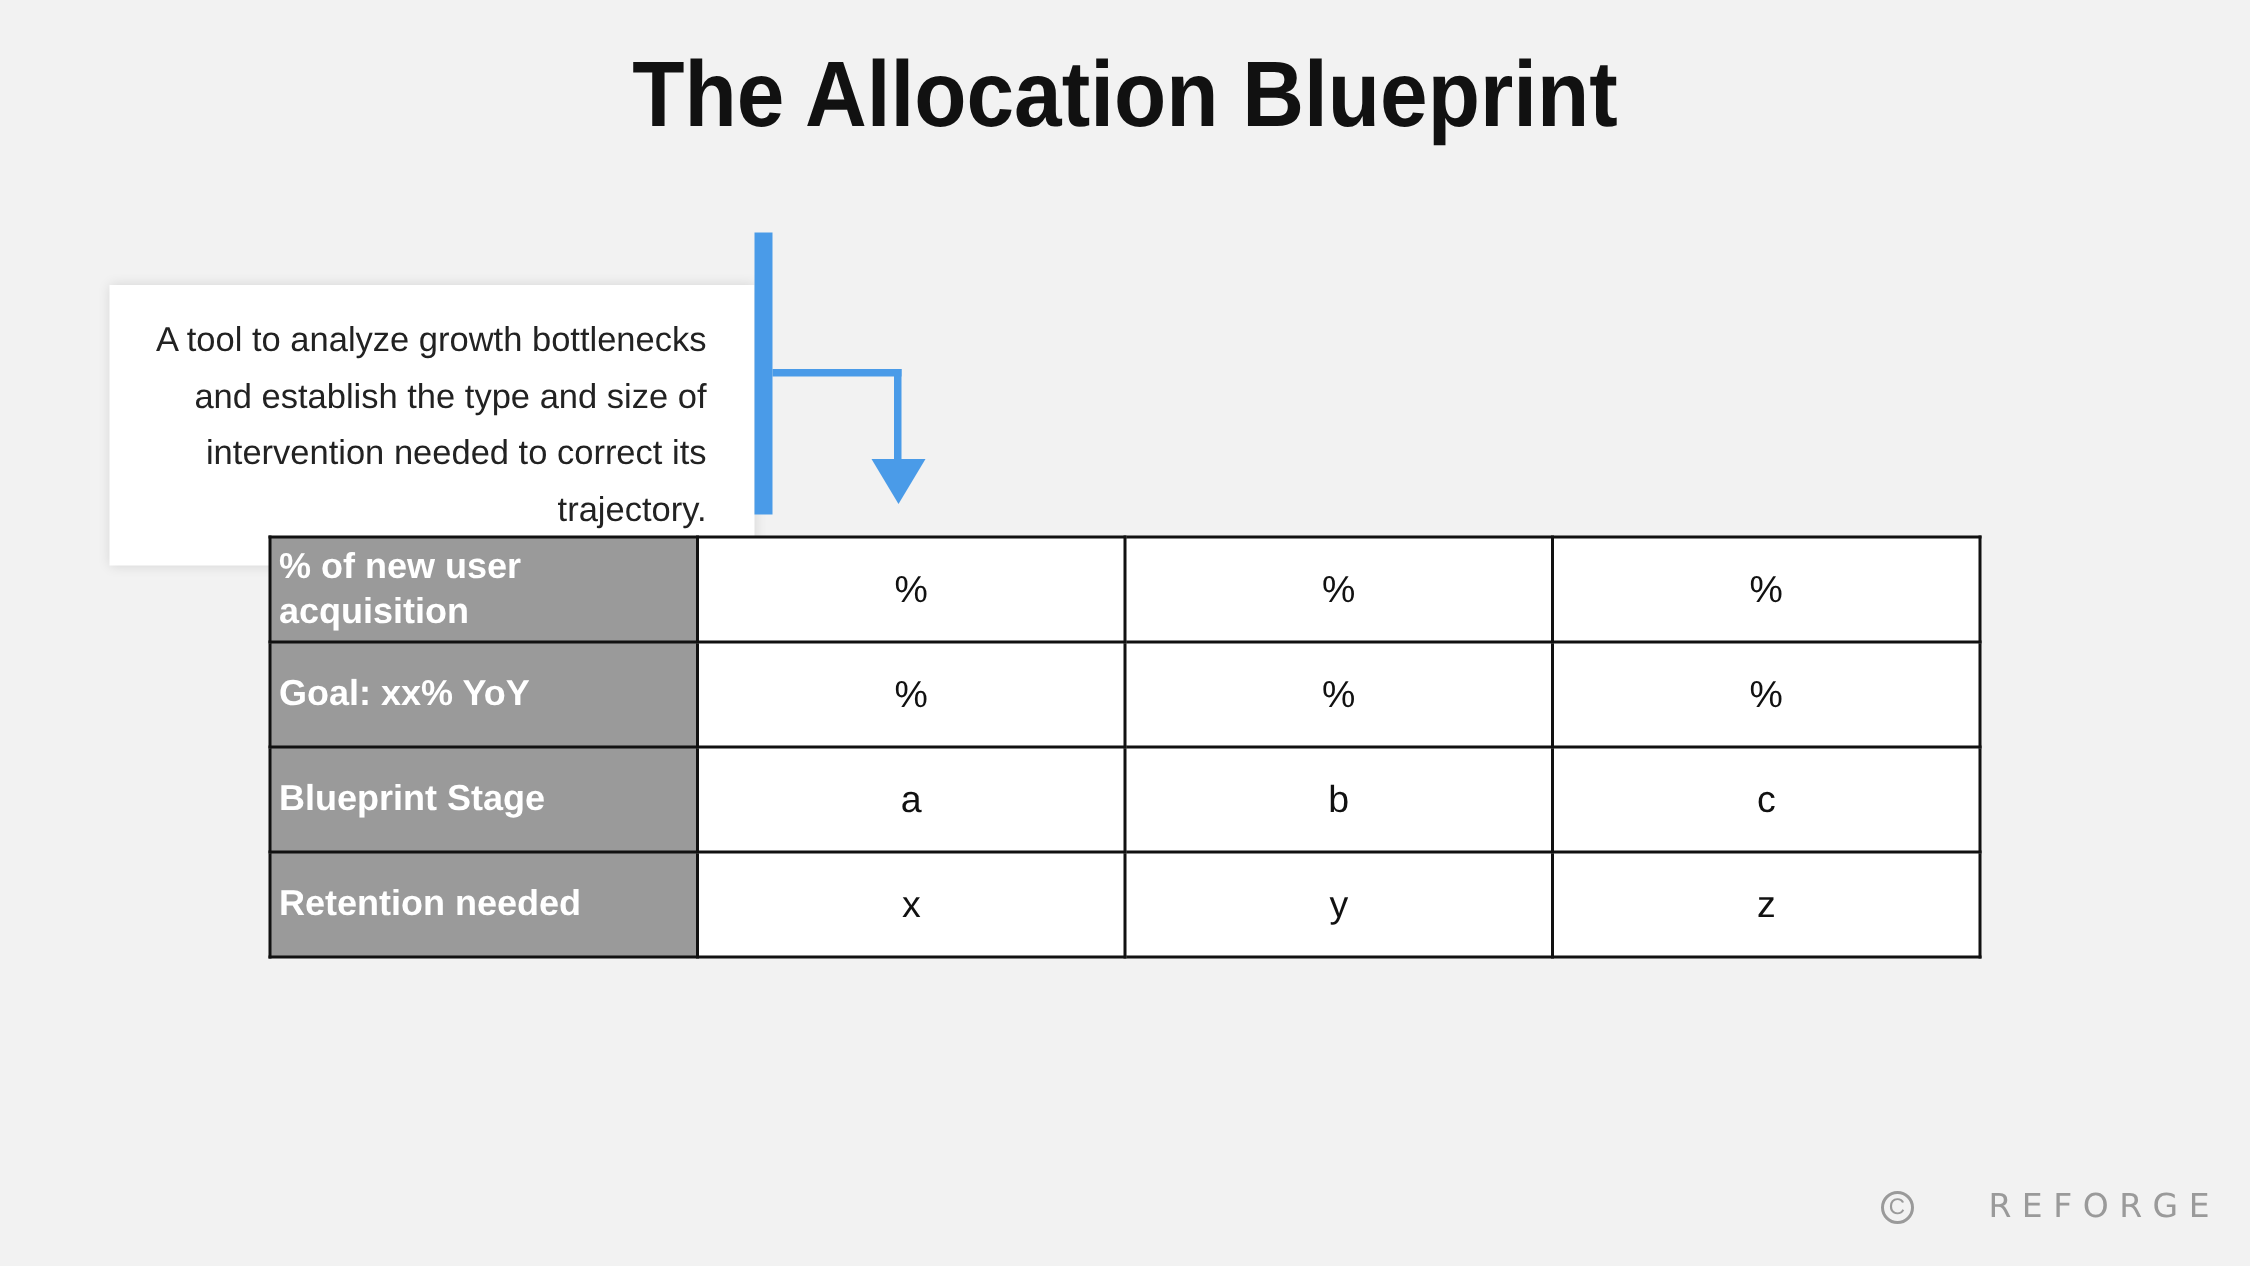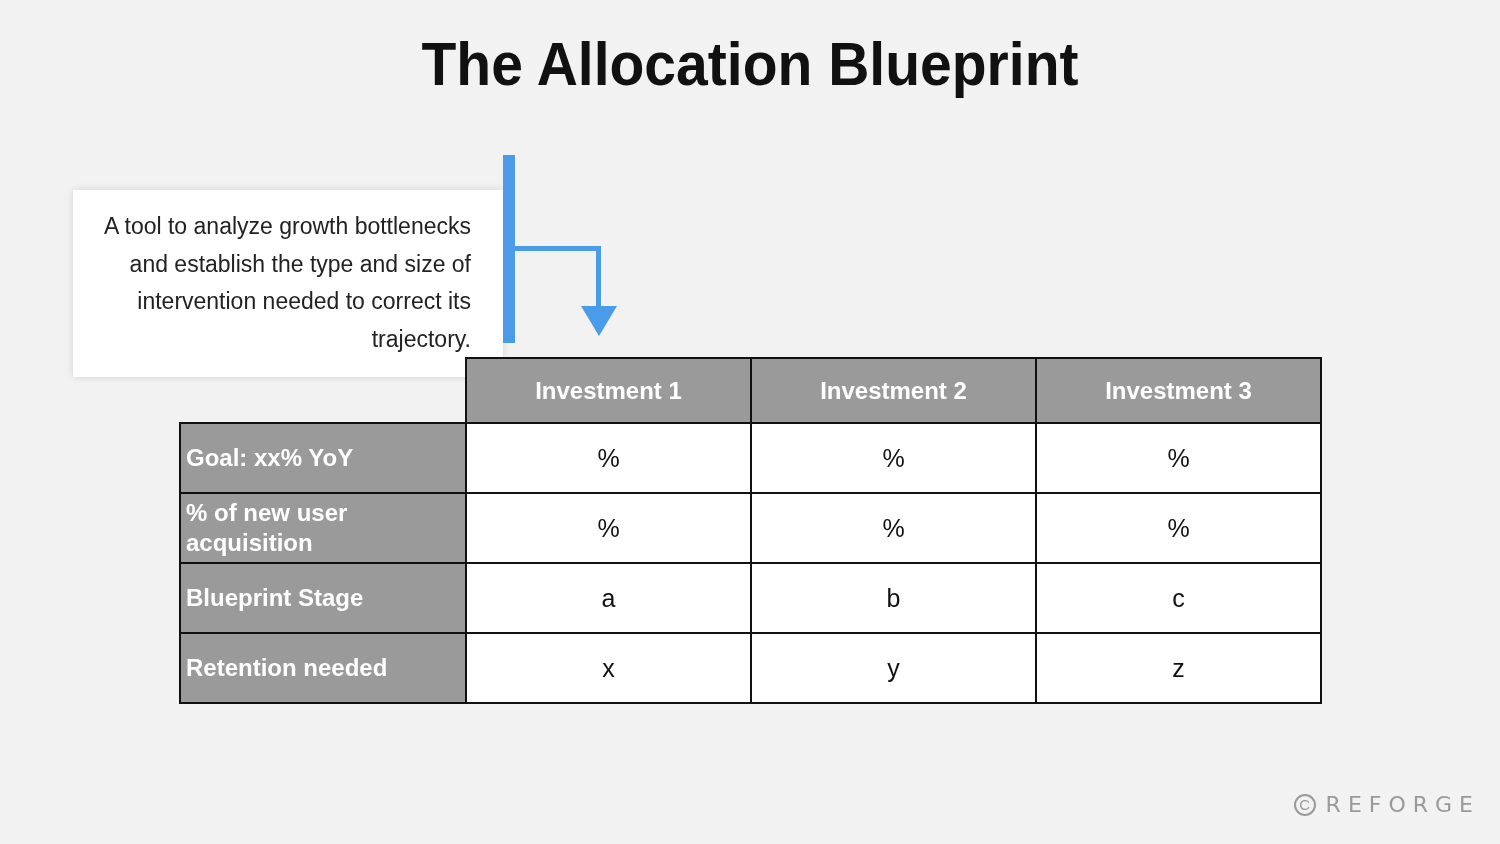--- a/index.html
+++ b/index.html
@@ -56,51 +56,45 @@
   }
   .brand {
     position: absolute; right: 20px; top: 792px;
     display: flex; align-items: center; gap: 10px; color: #9a9a9a;
   }
   .brand-icon {
     width: 22px; height: 22px; border: 2px solid #9a9a9a; border-radius: 50%;
     display: flex; align-items: center; justify-content: center;
     font-size: 15px; color: #9a9a9a; box-sizing: border-box;
   }
-  .brand-text { font-size: 22px; letter-spacing: 7px; font-family: "DejaVu Sans", sans-serif; }
+  .brand-text { font-size: 22px; letter-spacing: 7px; font-family: "DejaVu Sans", sans-serif; margin-left: 40px; }
 </style>
 </head>
 <body>
 
 <div class="title">The Allocation Blueprint</div>
 
 <div class="callout">
   <div class="callout-text">A tool to analyze growth bottlenecks and establish the type and size of intervention needed to correct its trajectory.</div>
 </div>
 <div class="callout-bar"></div>
 <div class="arrow-h"></div>
 <div class="arrow-v"></div>
 <div class="arrow-head"></div>
 
 <table class="grid">
   <tbody>
-      <tr>
-    <th class="corner"></th>
-    <th class="col">Investment 1</th>
-    <th class="col">Investment 2</th>
-    <th class="col">Investment 3</th>
-  </tr>
   <tr>
-    <td class="rowhead">Goal: xx% YoY</td>
+    <td class="rowhead">% of new user acquisition</td>
     <td class="cell">%</td>
     <td class="cell">%</td>
     <td class="cell">%</td>
   </tr>
   <tr>
-    <td class="rowhead">% of new user acquisition</td>
+    <td class="rowhead">Goal: xx% YoY</td>
     <td class="cell">%</td>
     <td class="cell">%</td>
     <td class="cell">%</td>
   </tr>
   <tr>
     <td class="rowhead">Blueprint Stage</td>
     <td class="cell">a</td>
     <td class="cell">b</td>
     <td class="cell">c</td>
   </tr>

